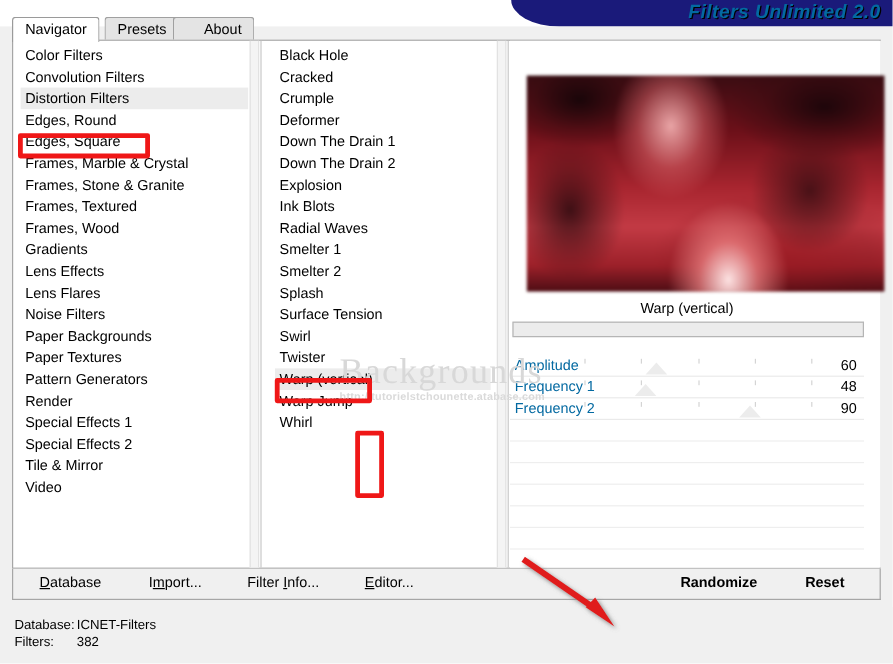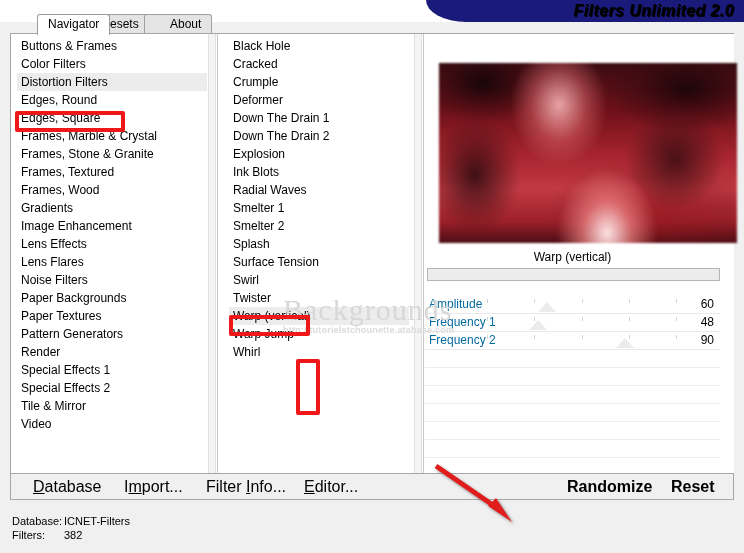--- a/index.html
+++ b/index.html
@@ -28,21 +28,21 @@
   .titlebar-band {
     position: absolute;
     right: 0; top: 0;
     width: 318px; height: 22px;
     background: #1a1a7a;
     border-bottom-left-radius: 40px 22px;
   }
   .titlebar-text {
     position: absolute;
     right: 10px; top: 1px;
-    color: #000000;
+    color: #0369a1;
     font-size: 16px;
     font-weight: bold;
     font-style: italic;
     letter-spacing: 0.4px;
     line-height: 20px;
     text-shadow: 1px 1px 0 #000;
     white-space: nowrap;
   }
 
   
@@ -230,21 +230,21 @@
     left: 10px; top: 474px;
     width: 724px; height: 26px;
     background: #f0f0f0;
     border-left: 1px solid #a6a6a6;
     border-right: 1px solid #a6a6a6;
     border-bottom: 1px solid #a6a6a6;
   }
   .linkbtn {
     position: absolute;
     top: 4px;
-    font-size: 16px;
+    font-size: 12px;
     color: #000;
     white-space: nowrap;
   }
   .linkbtn u { text-decoration: underline; }
 
   
   .statusbar {
     position: absolute;
     left: 0; top: 506px;
     width: 744px; height: 47px;
@@ -299,44 +299,43 @@
 <body>
 
 <div id="app">
 
   <div class="titlebar">
     <div class="titlebar-band"></div>
     <div class="titlebar-text">Filters Unlimited 2.0</div>
   </div>
 
   <div class="tabstrip">
-    <div class="tab active" style="left:0px;margin-left:27px;">Navigator</div>
+    <div class="tab active" style="left:0px;">Navigator</div>
     <div class="tab" style="left:77px;">Presets</div>
     <div class="tab" style="left:134px;padding-left:25px;">About</div>
   </div>
 
   <div class="panel">
 
     <div class="scroll-gutter g1"></div>
     <div class="col-div d1"></div>
     <div class="scroll-gutter g2"></div>
     <div class="col-div d2"></div>
 
     <div class="listcol cat" id="cat-list">
-        <div class="list-item">Buttons &amp; Frames</div>
         <div class="list-item">Color Filters</div>
+        <div class="list-item">Convolution Filters</div>
         <div class="list-item selected">Distortion Filters</div>
         <div class="list-item">Edges, Round</div>
         <div class="list-item">Edges, Square</div>
         <div class="list-item">Frames, Marble &amp; Crystal</div>
         <div class="list-item">Frames, Stone &amp; Granite</div>
         <div class="list-item">Frames, Textured</div>
         <div class="list-item">Frames, Wood</div>
         <div class="list-item">Gradients</div>
-        <div class="list-item">Image Enhancement</div>
         <div class="list-item">Lens Effects</div>
         <div class="list-item">Lens Flares</div>
         <div class="list-item">Noise Filters</div>
         <div class="list-item">Paper Backgrounds</div>
         <div class="list-item">Paper Textures</div>
         <div class="list-item">Pattern Generators</div>
         <div class="list-item">Render</div>
         <div class="list-item">Special Effects 1</div>
         <div class="list-item">Special Effects 2</div>
         <div class="list-item">Tile &amp; Mirror</div>

